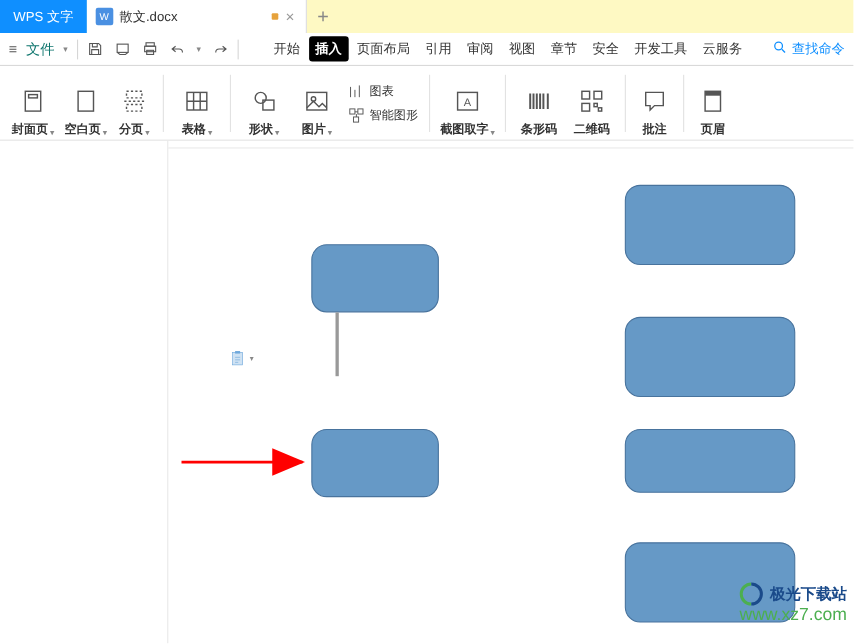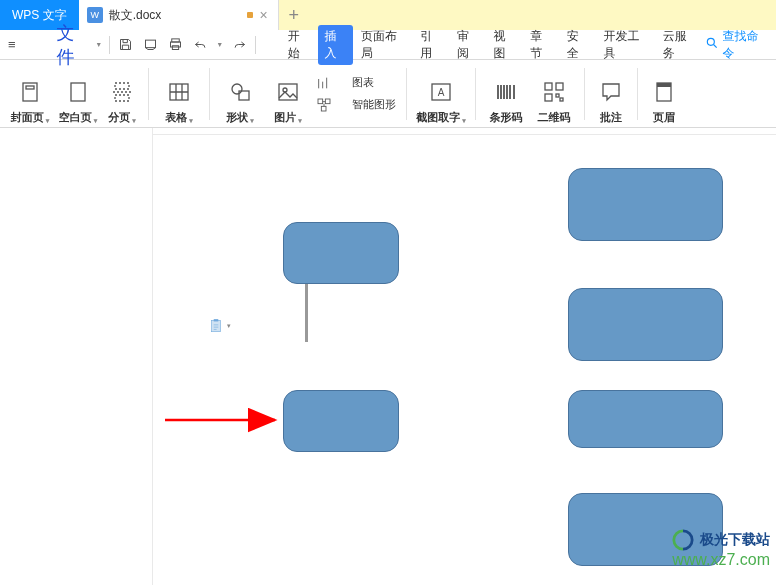--- a/index.html
+++ b/index.html
@@ -10,43 +10,43 @@
   .tab { background: #fff; display: flex; align-items: center; padding: 0 10px 0 8px; font-size: 12px; gap: 6px; min-width: 200px; border-right: 1px solid #ddd; }
   .tab-icon { width: 16px; height: 16px; background: #4a90e2; color: #fff; display: inline-flex; align-items: center; justify-content: center; font-size: 9px; border-radius: 2px; }
   .tab-name { flex: 1; color: #333; }
   .tab-indicator { width: 6px; height: 6px; border-radius: 1px; background: #e6a23c; }
   .tab-close { color: #999; font-size: 14px; cursor: pointer; }
   .tab-add { display: flex; align-items: center; justify-content: center; width: 30px; color: #888; font-size: 18px; cursor: pointer; }
 
   .menu-bar { height: 30px; display: flex; align-items: center; border-bottom: 1px solid #d9d9d9; padding: 0 8px; gap: 2px; }
   .menu-left { display: flex; align-items: center; gap: 8px; }
   .hamburger { color: #555; font-size: 13px; }
-  .file-label { color: #1d4ed8; font-size: 18px; margin-left: 33px; }
+  .file-label { color: #0f766e; font-size: 13px; }
   .file-dd { color: #888; font-size: 8px; }
   .qat-sep { width: 1px; height: 18px; background: #d6d6d6; margin: 0 6px; }
   .qat-icon { color: #555; font-size: 14px; cursor: pointer; }
   .qat svg { width: 15px; height: 15px; display: block; }
   .qat-group { display: flex; align-items: center; gap: 10px; }
   .menu-tabs { display: flex; align-items: center; margin-left: 18px; gap: 2px; font-size: 12px; color: #333; }
   .menu-tab { padding: 3px 6px; cursor: pointer; }
-  .menu-tab.active { background: #3b82f6; color: #fff; border-radius: 3px; }
+  .menu-tab.active { background: #000000; color: #fff; border-radius: 3px; font-weight: bold; }
   .menu-search { margin-left: auto; display: flex; align-items: center; gap: 4px; color: #0f8fff; font-size: 12px; cursor: pointer; }
   .search-icon svg { width: 14px; height: 14px; }
 
   .ribbon { height: 68px; border-bottom: 1px solid #d9d9d9; display: flex; align-items: center; padding: 0 6px; gap: 0; }
   .ribbon-group { display: flex; align-items: flex-end; }
   .ribbon-sep { width: 1px; height: 52px; background: #e2e2e2; margin: 0 6px; align-self: center; }
   .ribbon-btn { display: flex; flex-direction: column; align-items: center; justify-content: flex-end; width: 48px; height: 62px; cursor: pointer; gap: 4px; }
   .ribbon-btn.narrow { width: 40px; }
   .ribbon-icon { height: 28px; display: flex; align-items: center; justify-content: center; }
   .ribbon-icon svg { width: 24px; height: 24px; stroke: #555; fill: none; stroke-width: 1.3; }
   .ribbon-label { font-size: 11px; color: #333; display: flex; align-items: flex-end; gap: 2px; font-weight: bold; }
   .dd { font-size: 7px; color: #888; }
   .ribbon-stack { display: flex; flex-direction: column; justify-content: center; height: 62px; gap: 6px; padding: 0 4px; }
-  .ribbon-stack-item { display: flex; align-items: center; gap: 20px; font-size: 11px; color: #333; cursor: pointer; }
+  .ribbon-stack-item { display: flex; align-items: center; gap: 4px; font-size: 11px; color: #333; cursor: pointer; }
   .ribbon-stack-item svg { width: 16px; height: 16px; stroke: #555; fill: none; stroke-width: 1.3; }
 
   .workspace { position: absolute; top: 128px; left: 0; right: 0; bottom: 0; background: #fff; display: flex; }
   .gutter { width: 152px; background: #fff; border-right: 0; }
   .doc { flex: 1; background: #fff; position: relative; border-left: 1px solid #e9e9e9; }
   .page-edge { position:absolute; top:6px; left:0; right:0; height:1px; background:#e9e9e9; }
 
   .rrect { position: absolute; background: #6699c6; border: 1.5px solid #48739d; border-radius: 14px; }
   .cursor-line { position: absolute; width: 3px; background: #999; }
   .paste-badge { position: absolute; display: flex; align-items: center; gap: 4px; color: #6fa8dc; font-size: 13px; }

